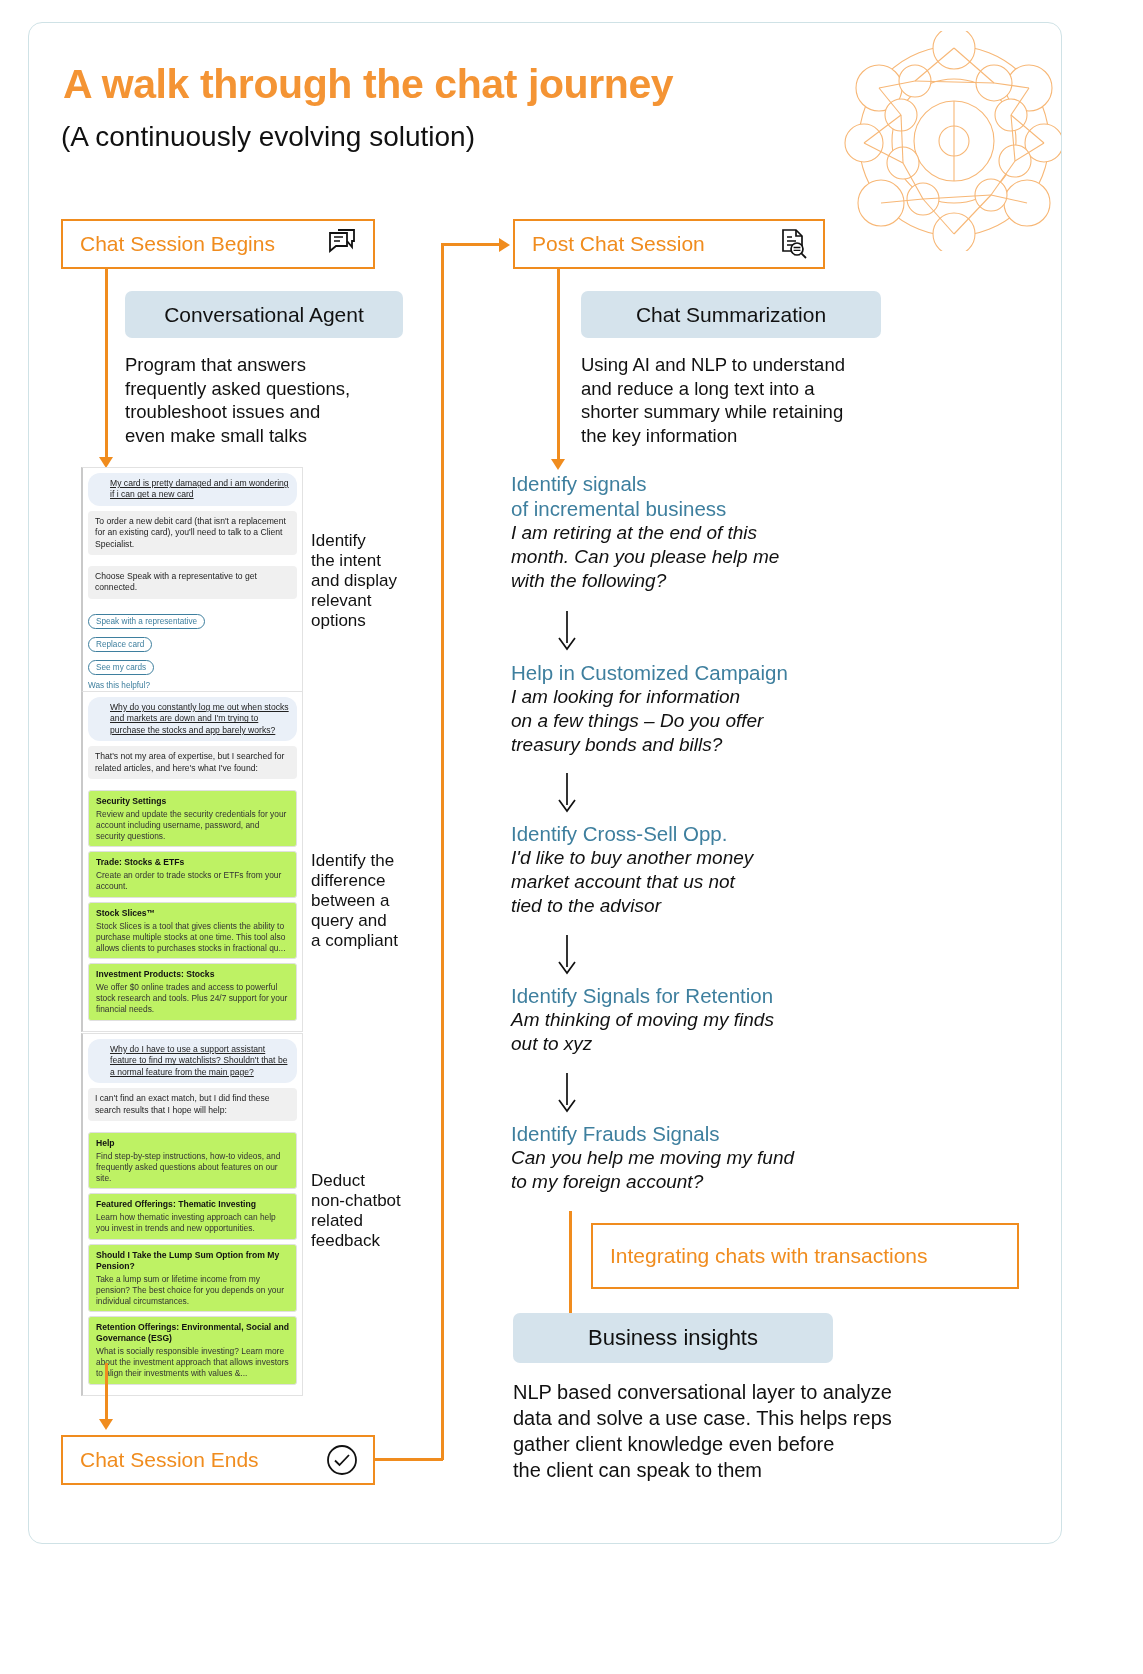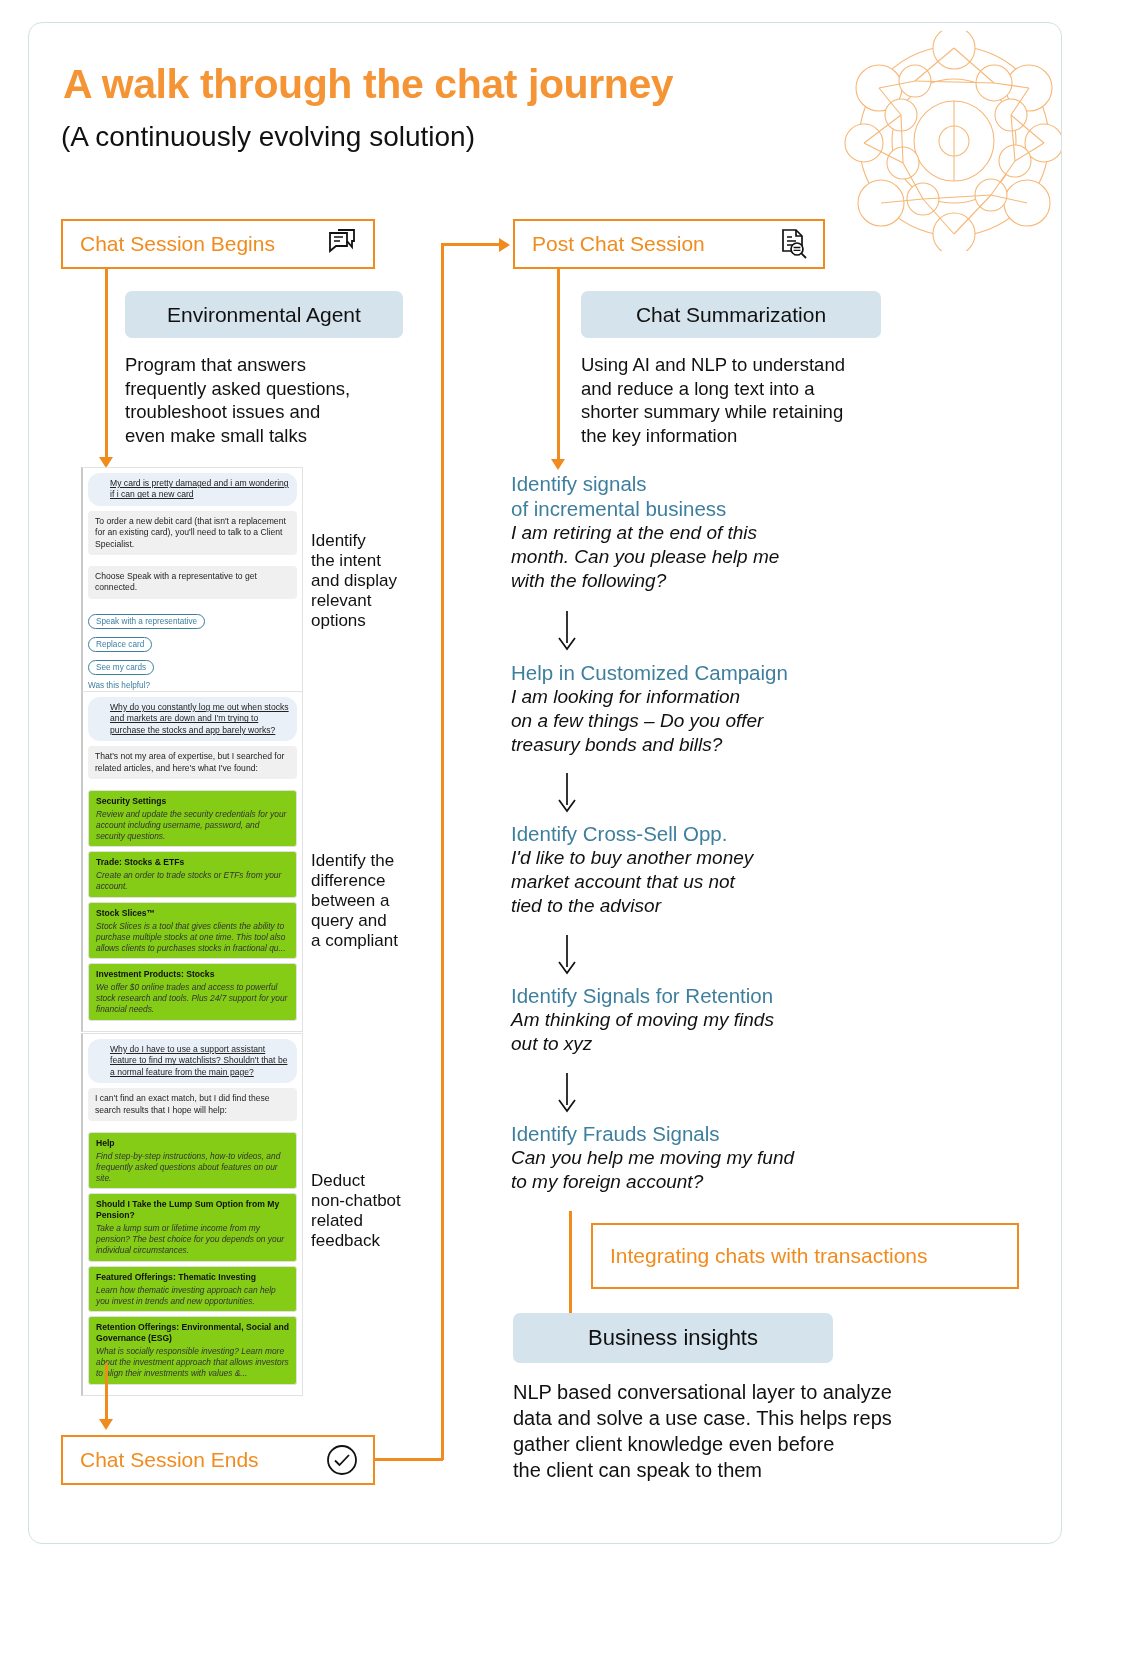--- a/index.html
+++ b/index.html
@@ -61,23 +61,23 @@
     width:222px;box-sizing:border-box;padding:5px 5px 6px 5px;
   }
   .b-user{background:#eaf0f8;border-radius:12px;padding:5px 7px 5px 22px;
     font-size:8.6px;line-height:11.4px;color:#222;margin-bottom:5px;text-decoration:underline;}
   .b-bot{background:#f0f0f0;border-radius:4px;padding:5px 7px;
     font-size:8.6px;line-height:11.4px;color:#222;margin-bottom:11px;}
   .chip{display:inline-block;border:1px solid #3E7F9E;border-radius:11px;
     color:#3E7F9E;font-size:8.2px;padding:2px 7px;margin-bottom:4px;}
   .chiprow{display:block;}
   .helpful{color:#3E7F9E;font-size:8.2px;margin-top:2px;}
-  .card{border:1px solid #e0e0e0;border-radius:3px;padding:5px 7px;margin-bottom:4px;background:#84cc16;}
+  .card{border:1px solid #e0e0e0;border-radius:3px;padding:5px 7px;margin-bottom:4px;background:#bef264;}
   .card-t{font-size:8.6px;font-weight:bold;color:#111;line-height:11px;margin-bottom:2px;}
-  .card-d{font-size:8.4px;color:#333;line-height:10.8px;font-style:italic;}
+  .card-d{font-size:8.4px;color:#333;line-height:10.8px;}
 </style>
 </head>
 <body>
 
 <div class="page">
 
   <div class="title">A walk through the chat journey</div>
   <div class="subtitle">(A continuously evolving solution)</div>
 
   <svg class="deco" viewBox="0 0 230 220">
@@ -134,21 +134,21 @@
         <path d="M13 3h16v11h-2v6l-5-6"></path>
         <path d="M9 10h9M9 14h6" stroke-width="1.6"></path>
       </g>
     </svg>
   </div>
 
   <div class="vline" style="left:76px;top:246px;height:190px;"></div>
   <div class="arrowhead-d" style="left:70px;top:434px;"></div>
 
   <div class="bluebox" style="left:96px;top:268px;width:278px;height:47px;">
-    <span>Environmental Agent</span>
+    <span>Conversational Agent</span>
   </div>
 
   <div class="para" style="left:96px;top:330px;width:290px;white-space:pre-line;">Program that answers
 frequently asked questions,
 troubleshoot issues and
 even make small talks</div>
 
   <div class="mock" style="top:444px;">
     <div class="b-user">My card is pretty damaged and i am wondering if i can get a new card</div>
     <div class="b-bot">To order a new debit card (that isn't a replacement for an existing card), you'll need to talk to a Client Specialist.</div>
@@ -191,26 +191,26 @@
 a compliant</div>
 
   <div class="mock" style="top:1010px;">
     <div class="b-user">Why do I have to use a support assistant feature to find my watchlists? Shouldn't that be a normal feature from the main page?</div>
     <div class="b-bot">I can't find an exact match, but I did find these search results that I hope will help:</div>
     <div class="card">
       <div class="card-t">Help</div>
       <div class="card-d">Find step-by-step instructions, how-to videos, and frequently asked questions about features on our site.</div>
     </div>
     <div class="card">
+      <div class="card-t">Featured Offerings: Thematic Investing</div>
+      <div class="card-d">Learn how thematic investing approach can help you invest in trends and new opportunities.</div>
+    </div>
+    <div class="card">
       <div class="card-t">Should I Take the Lump Sum Option from My Pension?</div>
       <div class="card-d">Take a lump sum or lifetime income from my pension? The best choice for you depends on your individual circumstances.</div>
-    </div>
-    <div class="card">
-      <div class="card-t">Featured Offerings: Thematic Investing</div>
-      <div class="card-d">Learn how thematic investing approach can help you invest in trends and new opportunities.</div>
     </div>
     <div class="card">
       <div class="card-t">Retention Offerings: Environmental, Social and Governance (ESG)</div>
       <div class="card-d">What is socially responsible investing? Learn more about the investment approach that allows investors to align their investments with values &amp;...</div>
     </div>
   </div>
   <div class="sidenote" style="left:282px;top:1148px;">Deduct
 non-chatbot
 related
 feedback</div>

